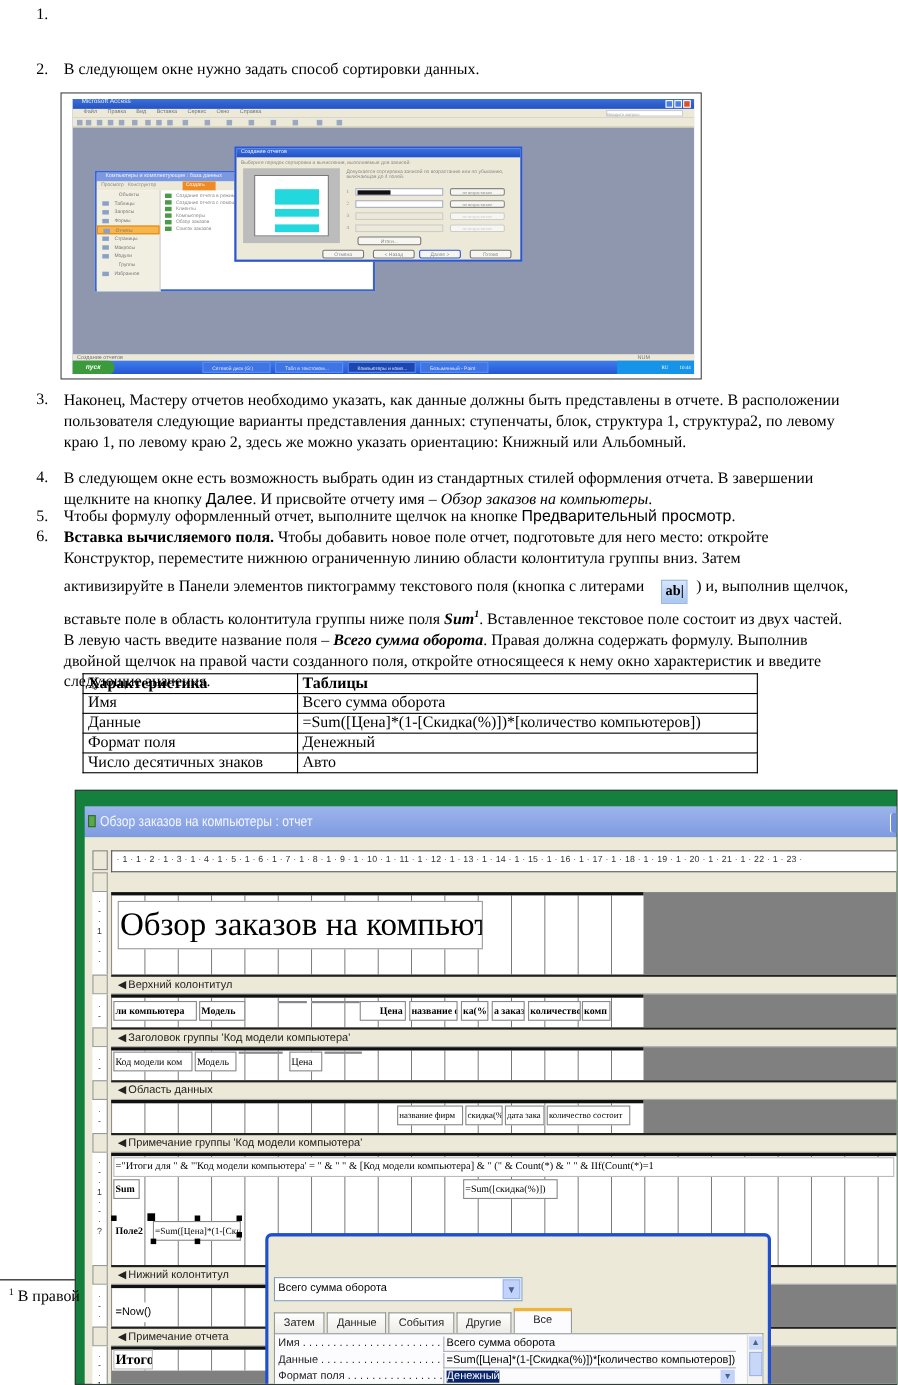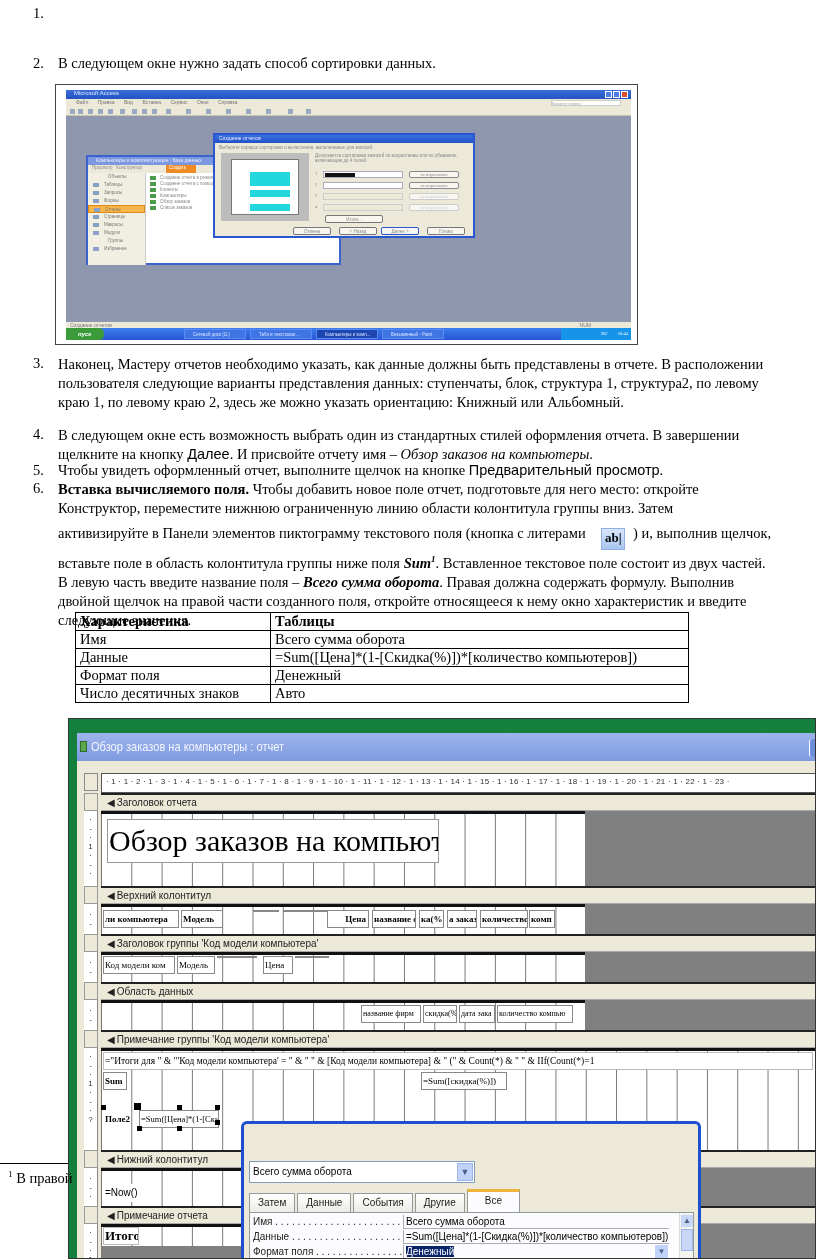--- a/index.html
+++ b/index.html
@@ -250,21 +250,21 @@
   </div>
 </div>
 
 <div class="num" style="top:355px">3.</div>
 <div class="txt" style="top:355px;line-height:19px">Наконец, Мастеру отчетов необходимо указать, как данные должны быть представлены в отчете. В расположении пользователя следующие варианты представления данных: ступенчаты, блок, структура 1, структура2, по левому краю 1, по левому краю 2, здесь же  можно указать ориентацию: Книжный или Альбомный.</div>
 
 <div class="num" style="top:426px">4.</div>
 <div class="txt" style="top:426px;line-height:19px"><span>В следующем окне есть возможность выбрать один из стандартных стилей оформления отчета. В завершении щелкните на кнопку </span><span class="sans">Далее</span><span>. И присвойте отчету имя – </span><i>Обзор заказов на компьютеры</i><span>.</span></div>
 
 <div class="num" style="top:462px">5.</div>
-<div class="txt" style="top:462px"><span>Чтобы увидеть оформленный отчет, выполните щелчок на кнопке </span><span class="sans">Предварительный просмотр</span><span>.</span></div>
+<div class="txt" style="top:462px"><span>Чтобы формулу оформленный отчет, выполните щелчок на кнопке </span><span class="sans">Предварительный просмотр</span><span>.</span></div>
 
 <div class="num" style="top:480px">6.</div>
 <div class="txt" style="top:480px;line-height:19px"><b>Вставка вычисляемого поля.</b><span> Чтобы добавить новое поле  отчет, подготовьте для него место: откройте Конструктор, переместите нижнюю ограниченную линию области колонтитула группы вниз. Затем</span></div>
 <div class="txt" style="top:524px;line-height:19px"><span>активизируйте в Панели элементов пиктограмму текстового поля (кнопка с литерами </span><span style="display:inline-block;width:24px;height:22px;margin:0 4px 0 12px;vertical-align:-4px;background:linear-gradient(#d8e6fb,#a9c6f0);border:1px solid #8fb0e0;font-family:'Liberation Serif',serif;font-weight:bold;font-size:13px;text-align:center;line-height:18px;">ab|</span><span> ) и, выполнив щелчок, вставьте поле в область колонтитула группы ниже поля </span><span class="bi">Sum</span><sup class="bi" style="font-size:9px">1</sup><span>. Вставленное текстовое поле состоит из двух частей. В левую часть введите название поля – </span><span class="bi">Всего сумма оборота</span><span>. Правая должна содержать формулу. Выполнив двойной щелчок на правой части созданного поля, откройте относящееся к нему окно характеристик и введите следующие значения.</span></div>
 
 <table class="ptable">
   <tbody>
       <tr>
     <th>Характеристика</th>
     <th>Таблицы</th>
@@ -292,21 +292,20 @@
   <div class="rd-title">
     <i class="doc"></i>
     <span>Обзор заказов на компьютеры : отчет</span>
     <i class="corner"></i>
   </div>
   <div class="rd-frame">
     <div class="ruler-corner"></div>
     <div class="ruler-h">· 1 · 1 · 2 · 1 · 3 · 1 · 4 · 1 · 5 · 1 · 6 · 1 · 7 · 1 · 8 · 1 · 9 · 1 · 10 · 1 · 11 · 1 · 12 · 1 · 13 · 1 · 14 · 1 · 15 · 1 · 16 · 1 · 17 · 1 · 18 · 1 · 19 · 1 · 20 · 1 · 21 · 1 · 22 · 1 · 23 ·</div>
 
     <div class="sec-gutter" style="top:32px"></div>
-    <div class="sec-bar" style="top:32px"><span class="ptr">◀</span><span>Заголовок отчета</span></div>
     <div class="ruler-v" style="top:50px;height:75px;padding-top:4px">·<br>-<br>·<br>1<br>·<br>-<br>·</div>
     <div class="sec-body" style="top:50px;height:75px">
       <div class="grid" style="border-top:3px solid #111"></div>
       <div class="ctl" style="left:6px;top:8px;width:332px;height:44px;font-size:30px;line-height:42px;border-color:#999">Обзор заказов на компьютеры</div>
     </div>
 
     <div class="sec-gutter" style="top:125px"></div>
     <div class="sec-bar" style="top:125px"><span class="ptr">◀</span><span>Верхний колонтитул</span></div>
     <div class="ruler-v" style="top:143px;height:30px;padding-top:6px">·<br>-</div>
     <div class="sec-body" style="top:143px;height:30px">
@@ -336,21 +335,21 @@
     </div>
 
     <div class="sec-gutter" style="top:221px"></div>
     <div class="sec-bar" style="top:221px"><span class="ptr">◀</span><span>Область данных</span></div>
     <div class="ruler-v" style="top:239px;height:30px;padding-top:6px">·<br>-</div>
     <div class="sec-body" style="top:239px;height:30px">
       <div class="grid" style="border-top:3px solid #111"></div>
       <div class="ctl sm" style="left:260px;top:5px;width:60px;font-size:8px">название фирм</div>
       <div class="ctl sm" style="left:322px;top:5px;width:34px;font-size:8px">скидка(%</div>
       <div class="ctl sm" style="left:358px;top:5px;width:36px;font-size:8px">дата зака</div>
-      <div class="ctl sm" style="left:396px;top:5px;width:76px;font-size:8px">количество компью</div>
+      <div class="ctl sm" style="left:396px;top:5px;width:76px;font-size:8px">количество состоит</div>
     </div>
 
     <div class="sec-gutter" style="top:269px"></div>
     <div class="sec-bar" style="top:269px"><span class="ptr">◀</span><span>Примечание группы 'Код модели компьютера'</span></div>
     <div class="ruler-v" style="top:287px;height:102px;padding-top:4px">·<br>-<br>·<br>1<br>·<br>-<br>·<br>?</div>
     <div class="sec-body" style="top:287px;height:102px">
       <div class="grid" style="width:716px;border-top:3px solid #111"></div>
       <div class="ctl sm" style="left:2px;top:4px;width:710px;font-size:9.5px;border-color:#bbb">="Итоги для " &amp; "'Код модели компьютера' = " &amp; " " &amp; [Код модели компьютера] &amp; " (" &amp; Count(*) &amp; " " &amp; IIf(Count(*)=1</div>
       <div class="ctl b sm" style="left:2px;top:24px;width:24px">Sum</div>
       <div class="ctl sm" style="left:320px;top:24px;width:86px">=Sum([скидка(%)])</div>

